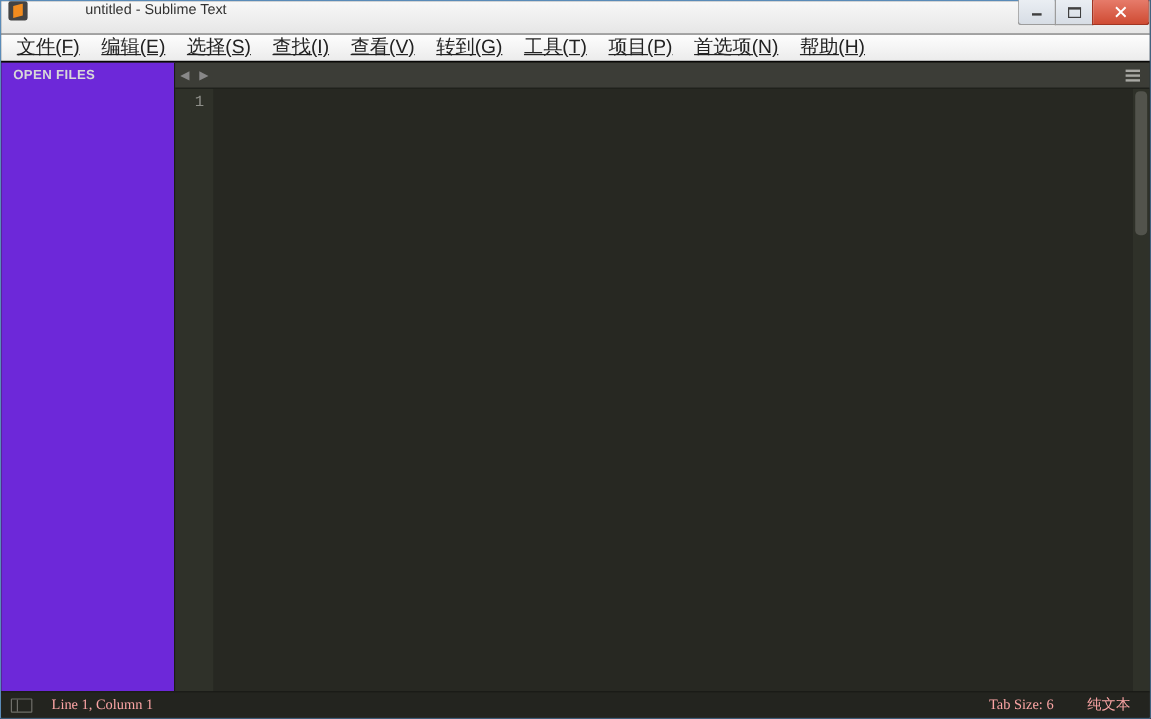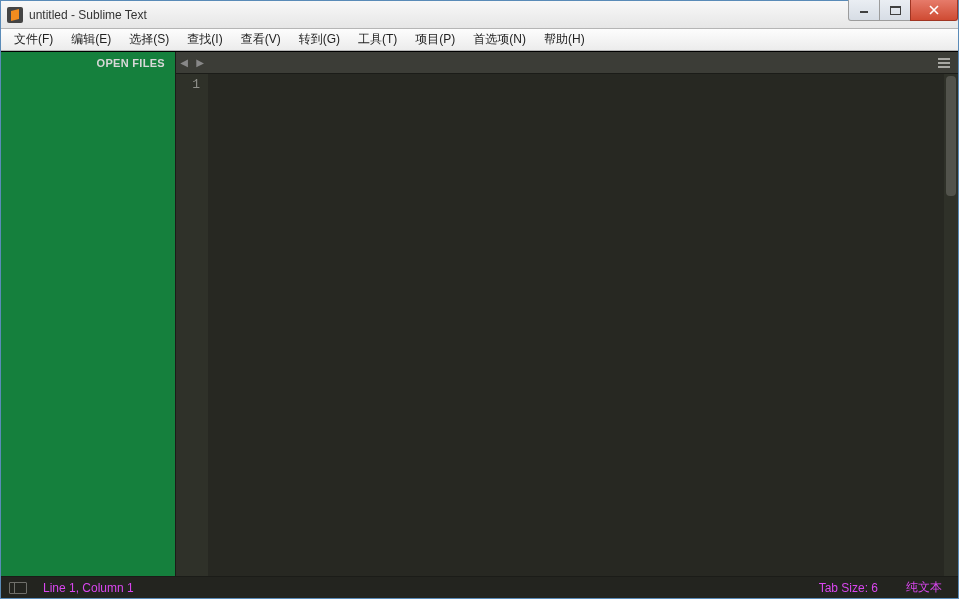--- a/index.html
+++ b/index.html
@@ -19,22 +19,22 @@
       display: flex;
       flex-direction: column;
       box-shadow: 0 0 0 1px rgba(0,0,0,0.2);
     }
     
     .titlebar {
       height: 28px;
       background: linear-gradient(#f8f8f8, #e6e6e6);
       border-bottom: 1px solid #b5b5b5;
       display: flex;
-      align-items: center;
-      position: relative;
+      position: relative;
+      gap: 42px;
     }
     .title-icon {
       width: 16px; height: 16px;
       margin: 0 6px;
       background: #444;
       border-radius: 2px;
       display: flex;
       align-items: center;
       justify-content: center;
     }
@@ -73,44 +73,44 @@
       border-bottom: 1px solid #b5b5b5;
       display: flex;
       align-items: stretch;
       padding-left: 4px;
       color: #222;
     }
     .menu-item {
       padding: 0 9px;
       display: flex;
       align-items: center;
-      font-size: 12px;
+      font-size: 16px;
       cursor: default;
+      text-decoration: underline;
     }
     
     .body-area {
       flex: 1;
       background: #272822;
       display: flex;
       flex-direction: column;
       border-top: 1px solid #000;
     }
     .work-area {
       flex: 1;
       display: flex;
       overflow: hidden;
     }
     
     .sidebar {
-      width: 175px;
-      background: #15803d;
+      width: 145px;
+      background: #6d28d9;
       color: #ccc;
       flex-shrink: 0;
       border-right: 1px solid #1b1c18;
-      text-align: right;
     }
     .sidebar-header {
       padding: 5px 10px;
       font-size: 11px;
       font-weight: bold;
       letter-spacing: 0.3px;
       color: #d8d8d8;
     }
     
     .main-col {
@@ -175,23 +175,24 @@
       background: #52534c;
       border-radius: 4px;
     }
     
     .statusbar {
       height: 22px;
       background: #23241f;
       border-top: 1px solid #1b1c18;
       display: flex;
       align-items: center;
-      color: #d946ef;
+      color: #fca5a5;
       font-size: 12px;
       padding: 0 2px;
+      font-family: Liberation Serif, serif;
     }
     .status-left {
       display:flex; align-items:center; gap:8px;
     }
     .status-panel-icon {
       width: 18px; height: 12px;
       border: 1px solid #6f6f6a;
       border-radius: 1px;
       position: relative;
       margin: 0 8px 0 6px;

